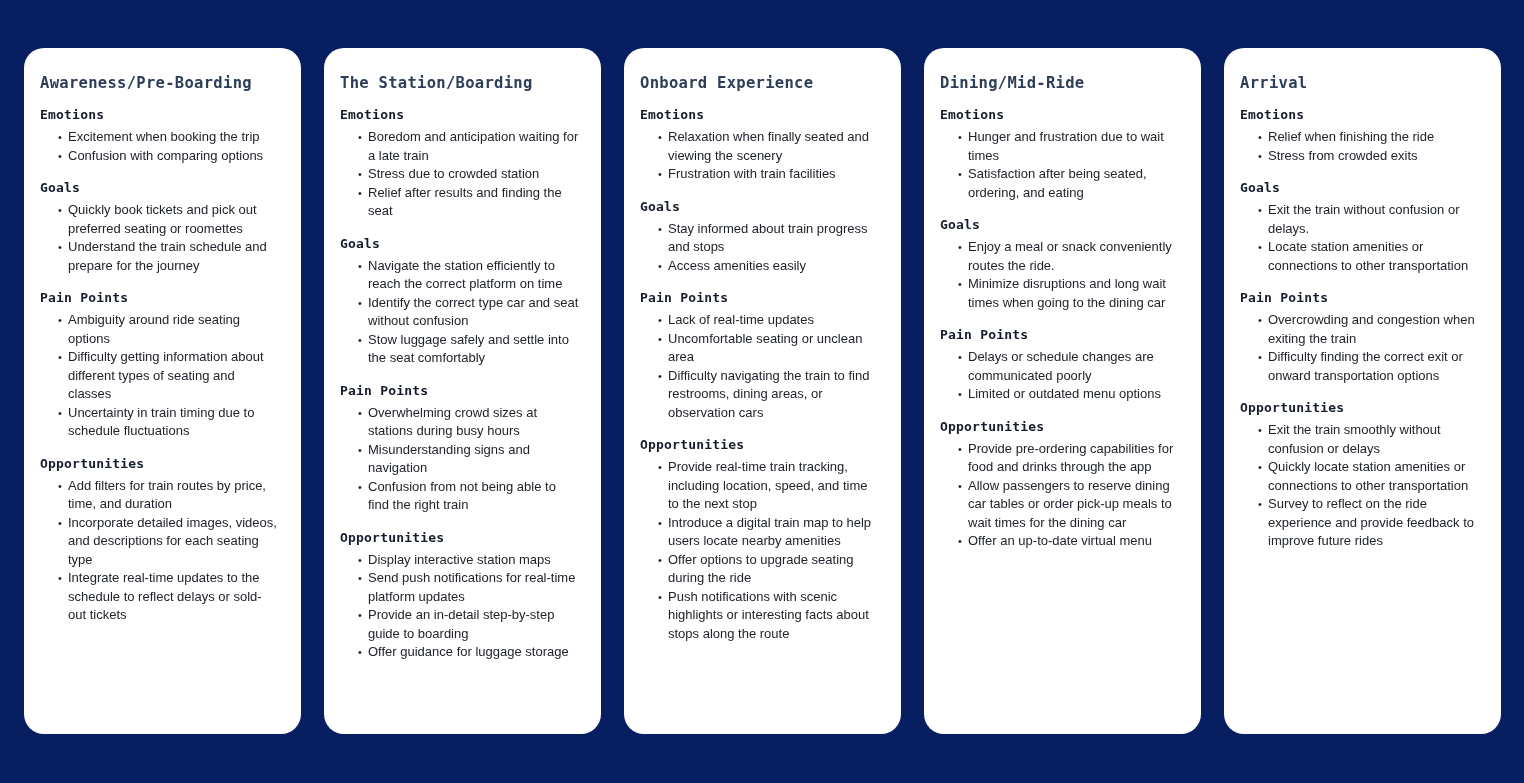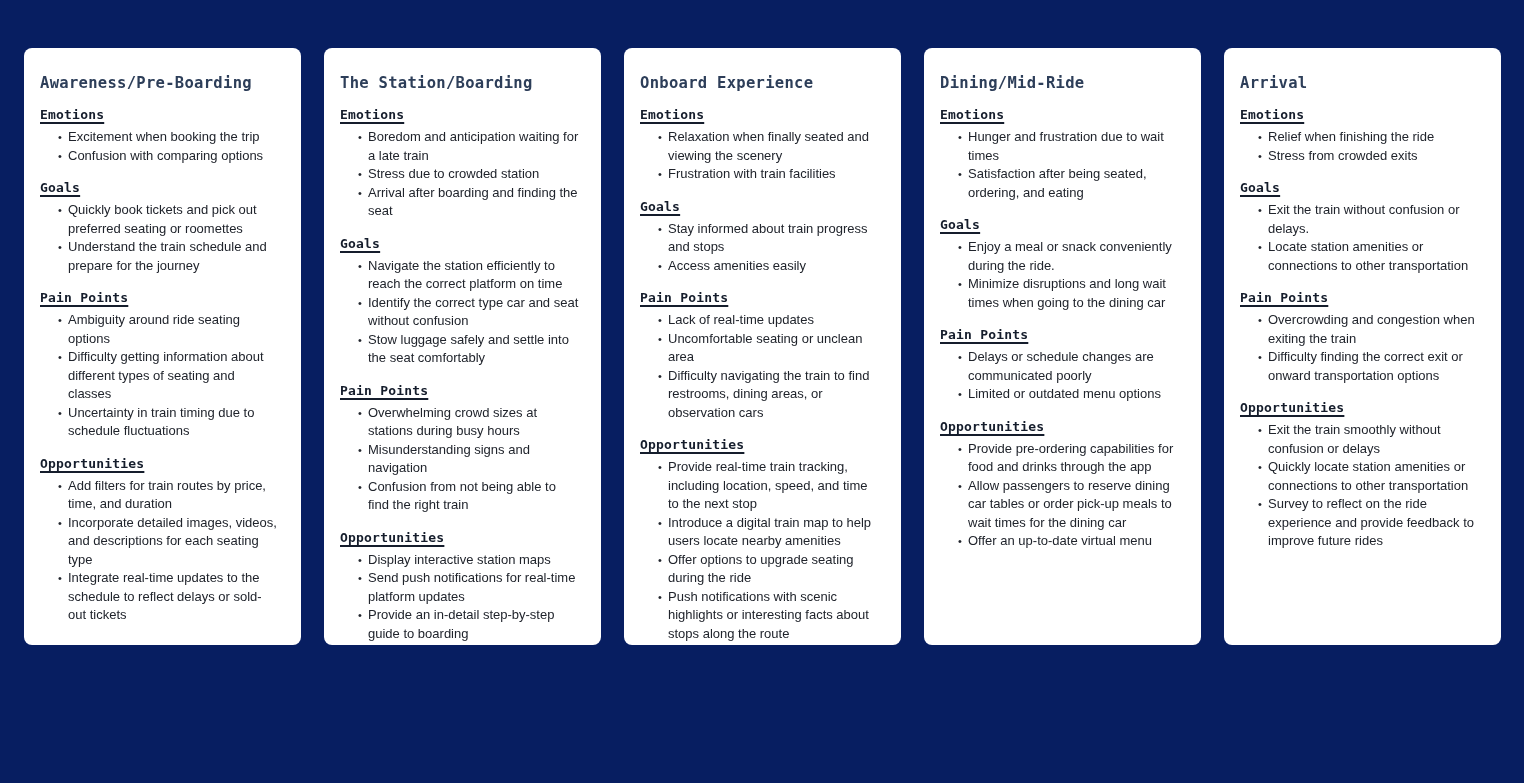--- a/index.html
+++ b/index.html
@@ -15,44 +15,43 @@
     width: 1524px;
     height: 783px;
     padding: 48px 23px 49px 24px;
     display: flex;
     gap: 23px;
     align-items: stretch;
   }
   .card {
     width: 277px;
     flex: 0 0 277px;
-    height: 597px;
+    height: 686px;
     background: #ffffff;
-    border-radius: 8px;
+    border-radius: 20px;
     padding: 16px 16px 14px 16px;
     overflow: hidden;
   }
   .card-title {
     font-family: "DejaVu Sans Mono", "Liberation Mono", monospace;
     font-weight: bold;
     font-size: 15.5px;
     letter-spacing: 0.3px;
     color: #2d3e59;
     margin: 10px 0 14px 0;
     white-space: nowrap;
   }
   .section { margin-top: 15px; }
   .section:first-of-type { margin-top: 0; }
   .section-heading {
     font-family: "DejaVu Sans Mono", "Liberation Mono", monospace;
     font-weight: bold;
     font-size: 13px;
     letter-spacing: 0.2px;
     color: #151d2c;
-    text-decoration: underline;
     text-underline-offset: 3px;
     text-decoration-thickness: 1.5px;
     margin-bottom: 5px;
   }
   ul.bullets {
     list-style: none;
     margin: 6px;
     padding: 0 0 0 12px;
   }
   ul.bullets li {
@@ -109,21 +108,21 @@
         </ul>
   </div>
     </div>
     <div class="card">
     <div class="card-title">The Station/Boarding</div>
   <div class="section">
     <div class="section-heading">Emotions</div>
     <ul class="bullets">
           <li>Boredom and anticipation waiting for a late train</li>
           <li>Stress due to crowded station</li>
-          <li>Arrival after boarding and finding the seat</li>
+          <li>Relief after results and finding the seat</li>
         </ul>
   </div>
       <div class="section">
     <div class="section-heading">Goals</div>
     <ul class="bullets">
           <li>Navigate the station efficiently to reach the correct platform on time</li>
           <li>Identify the correct type car and seat without confusion</li>
           <li>Stow luggage safely and settle into the seat comfortably</li>
         </ul>
   </div>
@@ -184,21 +183,21 @@
   <div class="section">
     <div class="section-heading">Emotions</div>
     <ul class="bullets">
           <li>Hunger and frustration due to wait times</li>
           <li>Satisfaction after being seated, ordering, and eating</li>
         </ul>
   </div>
       <div class="section">
     <div class="section-heading">Goals</div>
     <ul class="bullets">
-          <li>Enjoy a meal or snack conveniently during the ride.</li>
+          <li>Enjoy a meal or snack conveniently routes the ride.</li>
           <li>Minimize disruptions and long wait times when going to the dining car</li>
         </ul>
   </div>
       <div class="section">
     <div class="section-heading">Pain Points</div>
     <ul class="bullets">
           <li>Delays or schedule changes are communicated poorly</li>
           <li>Limited or outdated menu options</li>
         </ul>
   </div>

